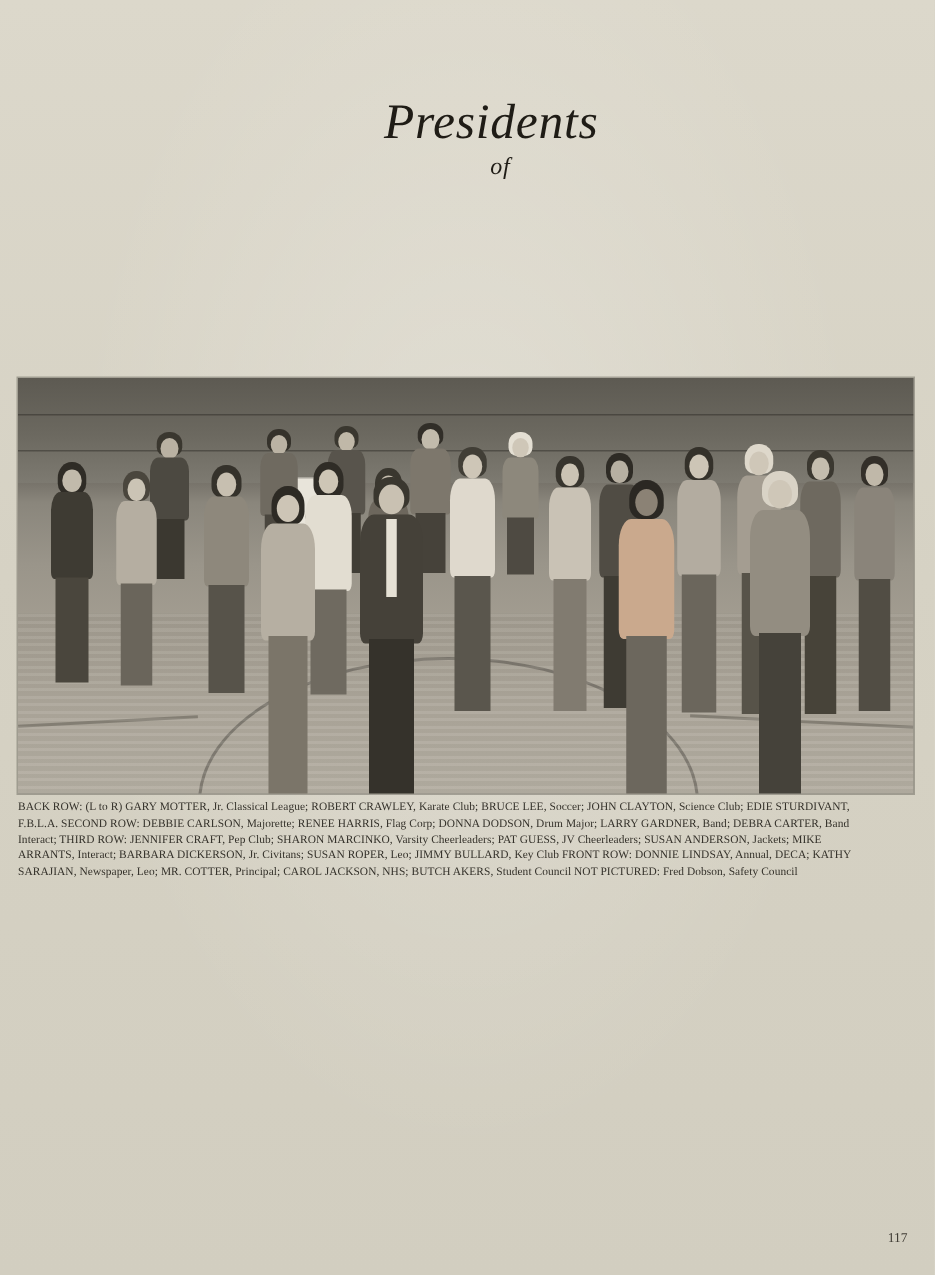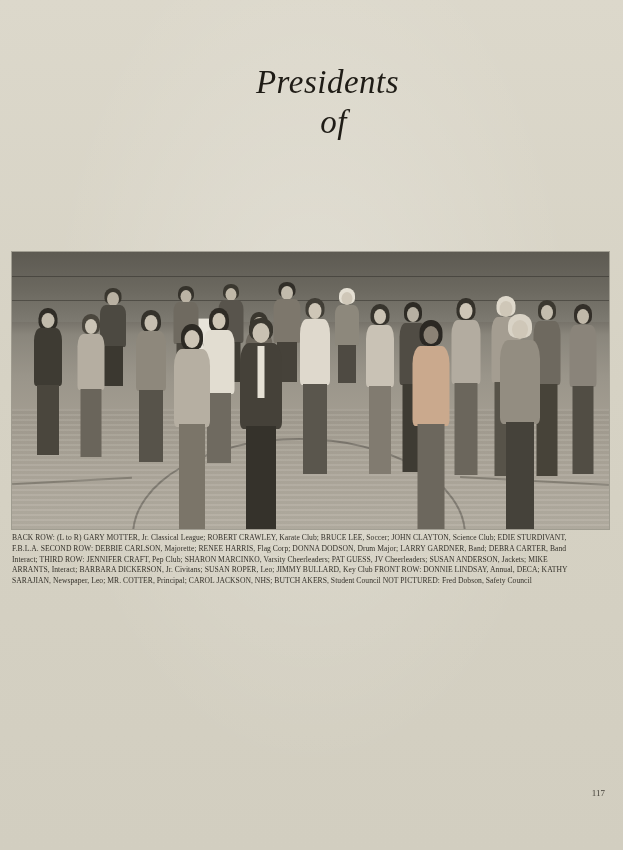--- a/index.html
+++ b/index.html
@@ -33,21 +33,21 @@
     font-style: italic;
     color: #1f1c16;
     line-height: 1.22;
     margin-left: 32px;
   }
   .title-line1 {
     font-size: 33px;
     letter-spacing: 0.5px;
   }
   .title-line2 {
-    font-size: 33px;
+    font-size: 16px;
     letter-spacing: 0.5px;
     padding-left: 12px;
   }
   .title-line3 {
     font-size: 33px;
     letter-spacing: 0.5px;
   }
 
   .photo-frame {
     position: absolute;
@@ -154,21 +154,21 @@
     font-size: 7.6px;
     line-height: 1.42;
     color: #34312a;
     letter-spacing: 0.05px;
     text-align: left;
   }
 
   .page-number {
     position: absolute;
     right: 18px;
-    bottom: 52px;
+    bottom: 20px;
     font-family: "Liberation Serif", serif;
     font-size: 9px;
     color: #403d35;
   }
 </style>
 </head>
 <body>
 
 <div class="page">
 

